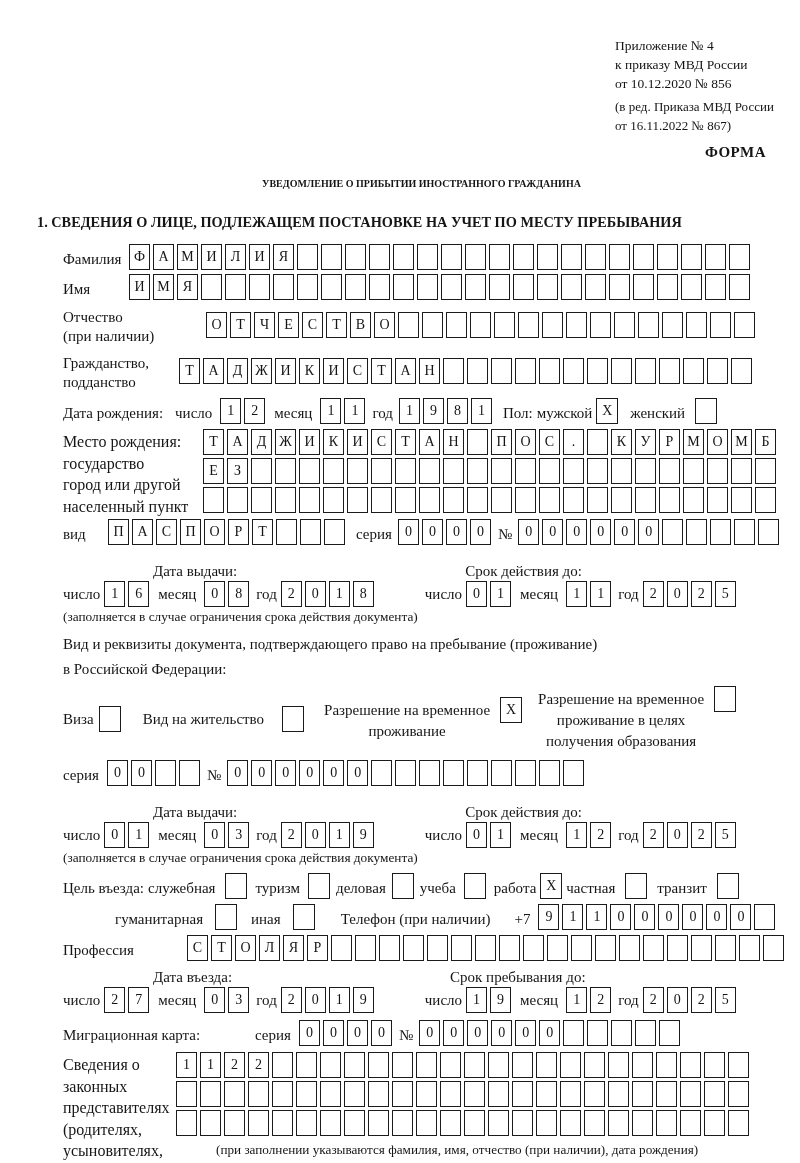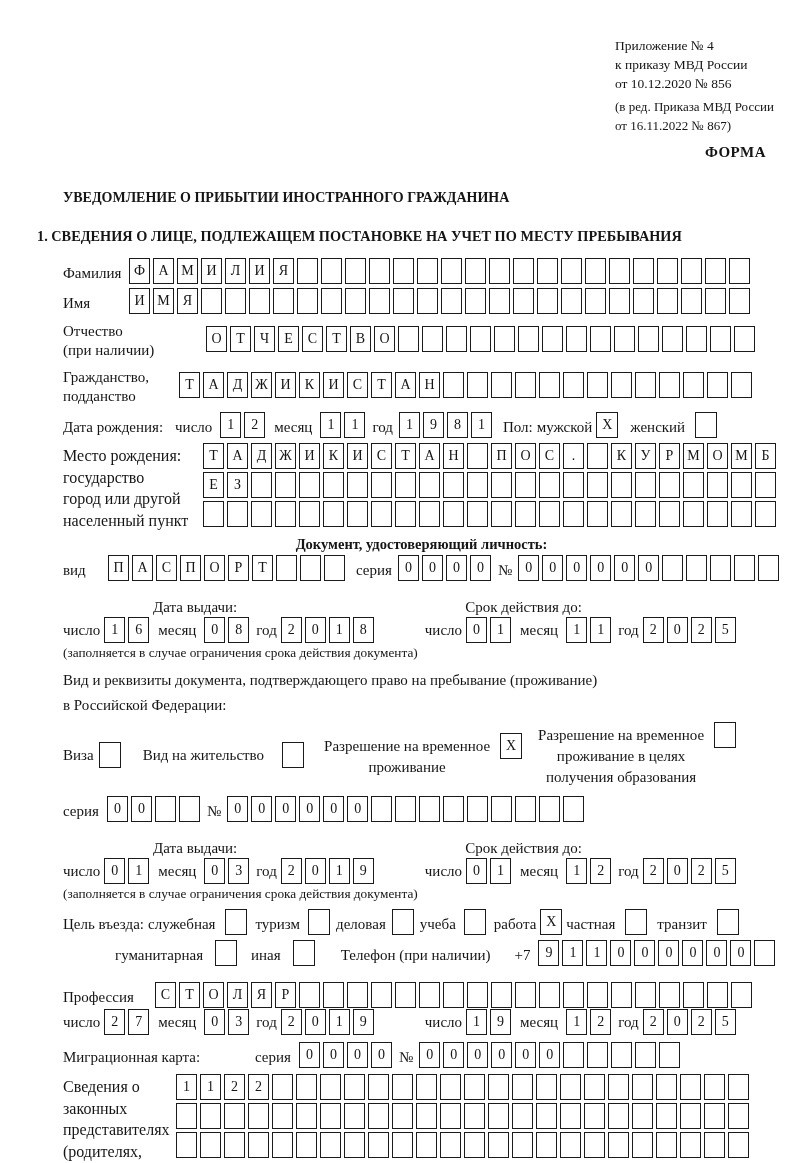--- a/index.html
+++ b/index.html
@@ -13,21 +13,21 @@
     box-sizing:border-box;
     padding:36px 20px 0 63px;
     overflow:hidden;
   }
   
   .hdr-block{width:190px;margin-left:552px;font-size:13.5px;line-height:19px;}
   .hdr-appendix{white-space:pre-line;}
   .hdr-edition{white-space:pre-line;margin-top:4px;font-size:13px;}
   .forma{ text-align:right;padding-right:14px;margin-top:9px;font-weight:bold;font-size:15px;letter-spacing:.5px;}
   
-  .title{margin-top:24px;font-weight:bold;font-size:14px;line-height:25px;}
+  .title{margin-top:10px;text-align:center;font-weight:bold;font-size:10px;line-height:25px;}
   .title-underline{display:inline-block;width:56px;height:13px;border-bottom:2.5px solid #3a3a3a;margin-left:14px;}
   .section-heading{margin:18px 0 0 -26px;font-weight:bold;font-size:14.3px;white-space:nowrap;}
   
   .row{display:flex;align-items:center;margin-top:4px;}
   .lbl{font-size:15px;line-height:19px;padding-top:4px;flex:none;}
   .lbl.multi{white-space:pre-line;}
   .cells{display:flex;flex:none;}
   .cell{
     box-sizing:border-box;flex:none;
     width:21px;height:26px;margin-right:3px;
@@ -329,21 +329,20 @@
           <div class="cell"></div>
           <div class="cell"></div>
           <div class="cell"></div>
           <div class="cell"></div>
           <div class="cell"></div>
           <div class="cell"></div>
         </div>
     </div>
   </div>
 
-  <div class="center-bold">Документ, удостоверяющий личность:</div>
   <div class="row" style="margin-top:2px;">
     <span class="lbl w-kind">вид</span>
     <div class="cells">
         <div class="cell">П</div>
         <div class="cell">А</div>
         <div class="cell">С</div>
         <div class="cell">П</div>
         <div class="cell">О</div>
         <div class="cell">Р</div>
         <div class="cell">Т</div>
@@ -552,21 +551,21 @@
         <div class="cell">0</div>
         <div class="cell">0</div>
         <div class="cell">0</div>
         <div class="cell">0</div>
         <div class="cell">0</div>
         <div class="cell">0</div>
         <div class="cell"></div>
       </div>
   </div>
 
-  <div class="row" style="margin-top:16px;">
+  <div class="row" style="margin-top:5px;gap:32px;">
     <span class="lbl w-prof">Профессия</span>
     <div class="cells">
         <div class="cell">С</div>
         <div class="cell">Т</div>
         <div class="cell">О</div>
         <div class="cell">Л</div>
         <div class="cell">Я</div>
         <div class="cell">Р</div>
         <div class="cell"></div>
         <div class="cell"></div>
@@ -583,20 +582,24 @@
         <div class="cell"></div>
         <div class="cell"></div>
         <div class="cell"></div>
         <div class="cell"></div>
         <div class="cell"></div>
         <div class="cell"></div>
         <div class="cell"></div>
       </div>
   </div>
 
+  <div class="dates-titles" style="margin-top:8px;">
+    <span class="dt1">Дата въезда:</span>
+    <span class="dt2" style="margin-left:218px;">Срок пребывания до:</span>
+  </div>
   <div class="row date-row">
     <div class="date-group">
       <span class="lbl">число</span>
       <div class="cells ml4">
           <div class="cell">2</div>
           <div class="cell">7</div>
         </div>
       <span class="lbl ml6">месяц</span>
       <div class="cells ml8">
           <div class="cell">0</div>

